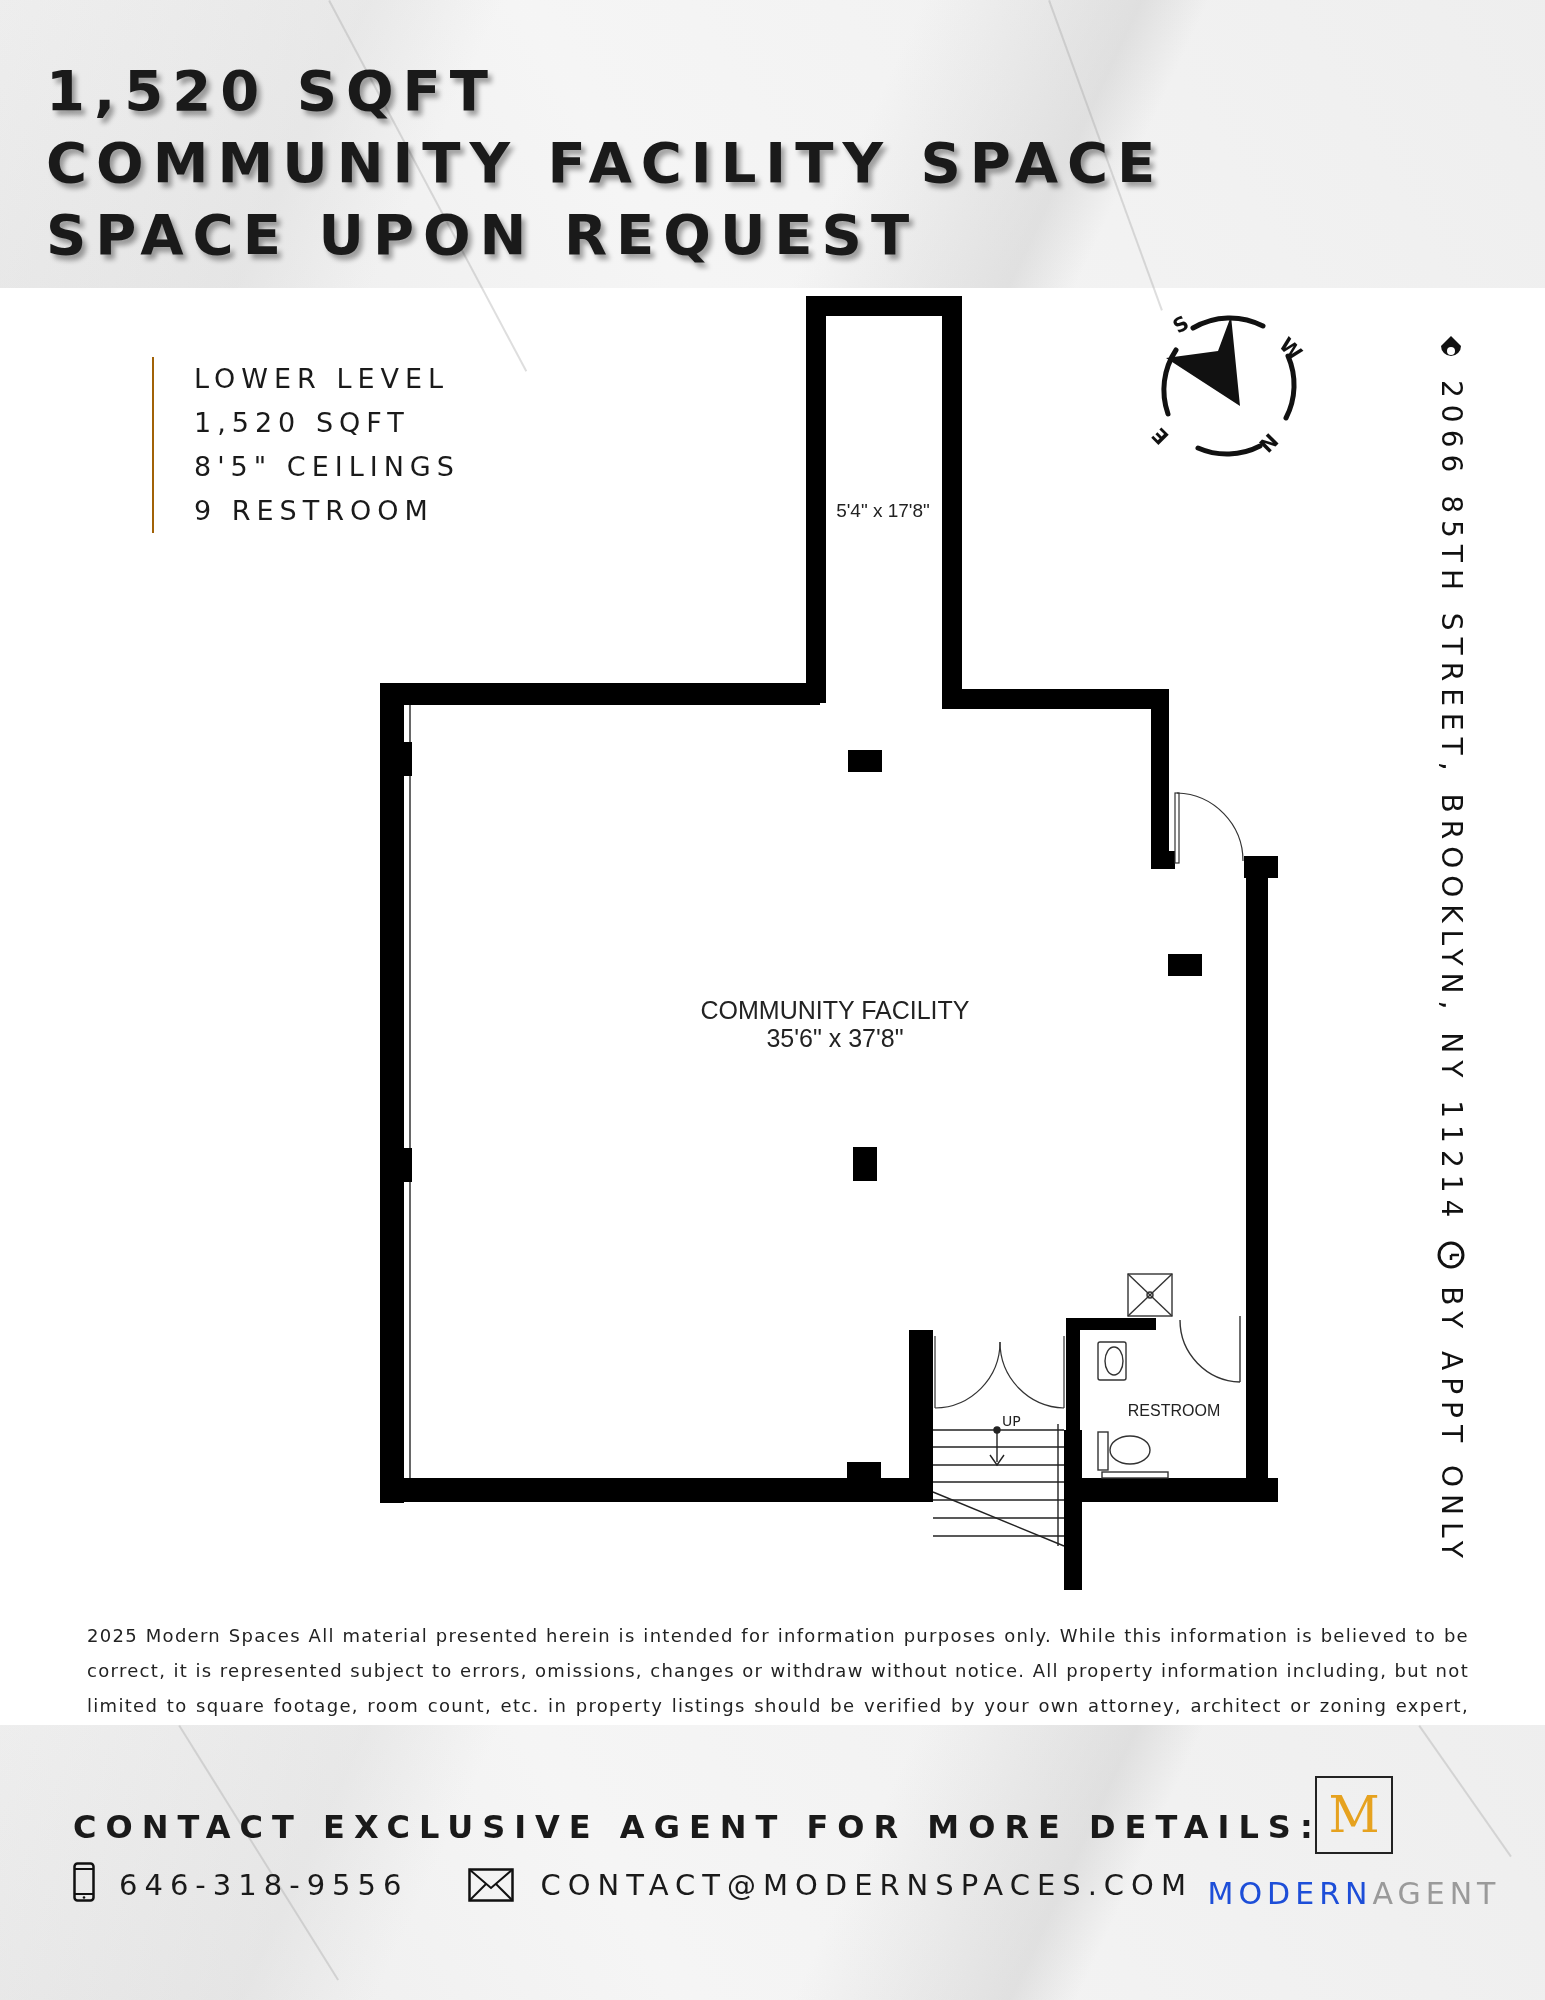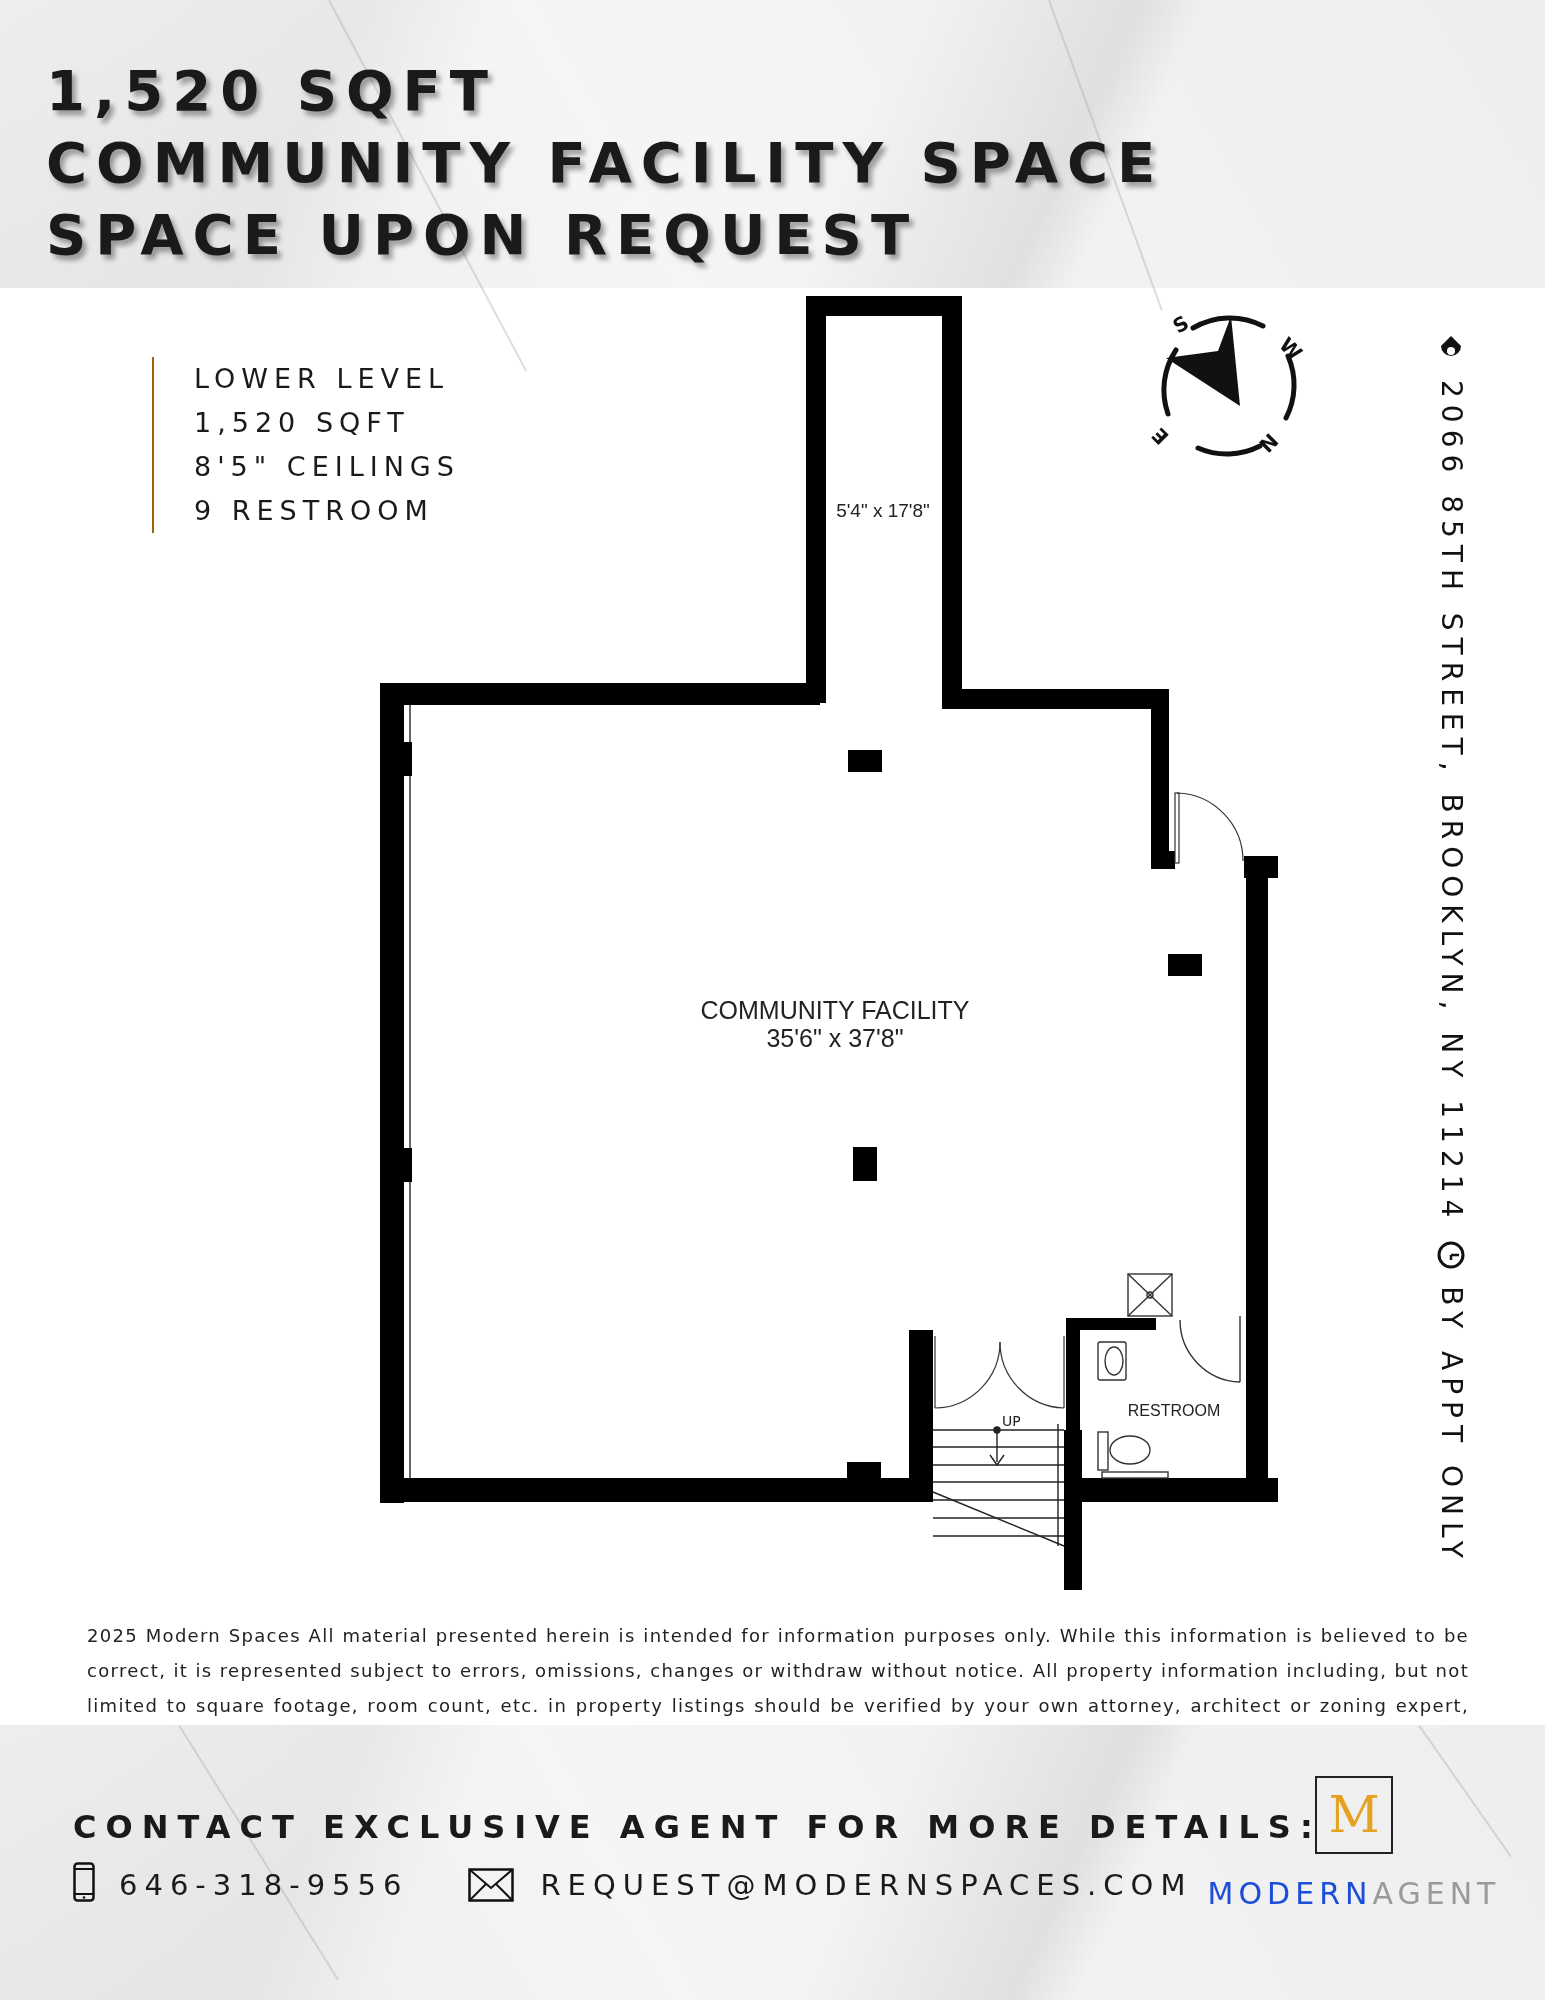--- a/index.html
+++ b/index.html
@@ -194,21 +194,21 @@
     <line x1="1.5" y1="32" x2="20.5" y2="32" stroke="#111" stroke-width="2"></line>
     <circle cx="11" cy="35.5" r="1.3" fill="#111"></circle>
   </svg>
   <a class="txt">646-318-9556</a>
   <svg class="mail-icon" viewBox="0 0 46 34">
     <rect x="1.5" y="1.5" width="43" height="31" fill="none" stroke="#111" stroke-width="2.5"></rect>
     <polyline points="1.5,1.5 23,20 44.5,1.5" fill="none" stroke="#111" stroke-width="2"></polyline>
     <line x1="1.5" y1="32.5" x2="18" y2="16" stroke="#111" stroke-width="2"></line>
     <line x1="44.5" y1="32.5" x2="28" y2="16" stroke="#111" stroke-width="2"></line>
   </svg>
-  <a class="txt">REQUEST@MODERNSPACES.COM</a>
+  <a class="txt">CONTACT@MODERNSPACES.COM</a>
 </div>
 
 <div class="logo">
   <div class="logo-box">
     <span>M</span>
   </div>
   <div class="logo-text">
     <span class="b">MODERN</span><span class="l">AGENT</span>
   </div>
 </div>

